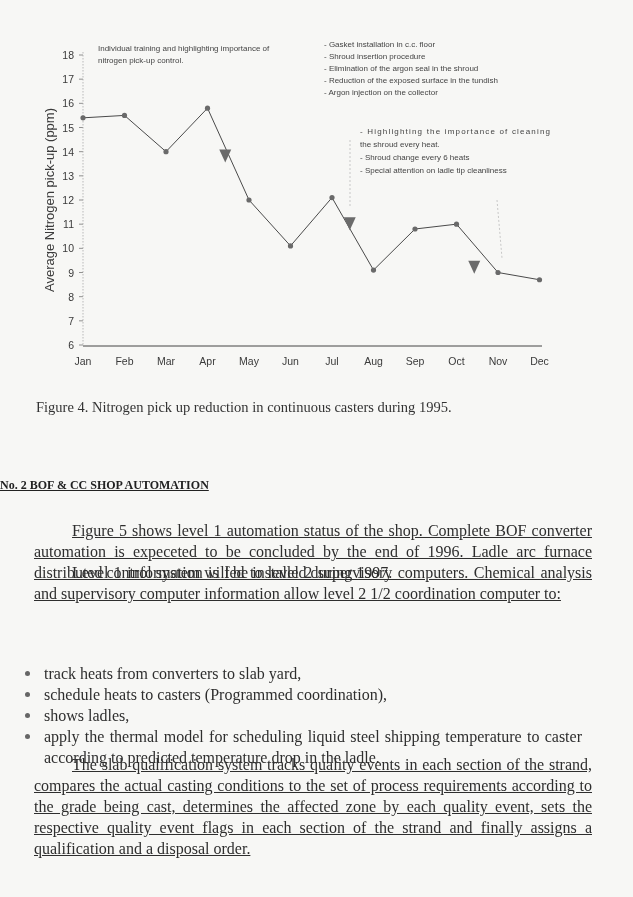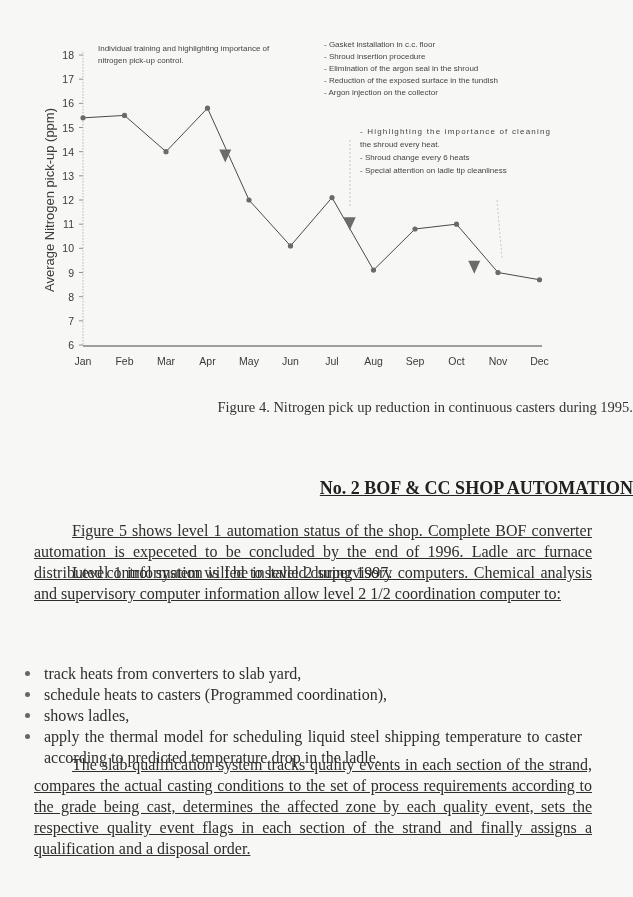--- a/index.html
+++ b/index.html
@@ -4,26 +4,26 @@
 <style>
   html, body { margin: 0; padding: 0; }
   body {
     width: 633px; height: 897px; background: #f7f7f5; position: relative; overflow: hidden;
     font-family: "Liberation Serif", serif; color: #2a2a2a;
   }
   #chart { position: absolute; left: 0; top: 0; }
   .chart-text { font-family: "Liberation Sans", sans-serif; fill: #3a3a3a; }
   .ann { font-family: "Liberation Sans", sans-serif; font-size: 8px; fill: #444; }
   .caption {
-    position: absolute; left: 0; width: 633px; top: 399px; text-align: right;
+    position: absolute; left: 0; width: 633px; top: 399px; text-align: left;
     font-size: 14.5px; color: #333; margin-left: 36px; width: 597px;
   }
   .heading {
-    position: absolute; top: 478px; left: 0; width: 633px; text-align: right;
-    font-weight: bold; font-size: 18px; text-decoration: underline; color: #222;
+    position: absolute; top: 478px; left: 0; width: 633px; text-align: left;
+    font-weight: bold; font-size: 12px; text-decoration: underline; color: #222;
     padding-left: 0px;
   }
   .para {
     position: absolute; left: 34px; width: 558px; font-size: 16px; line-height: 21px;
     text-align: justify; color: #2e2e2e; text-decoration: underline;
   }
   .para .indent { display: inline-block; width: 38px; }
   ul.bullets {
     position: absolute; left: 24px; width: 558px; top: 663px; margin: 0; padding: 0;
     list-style: none; font-size: 16px; line-height: 21px; color: #2e2e2e;

